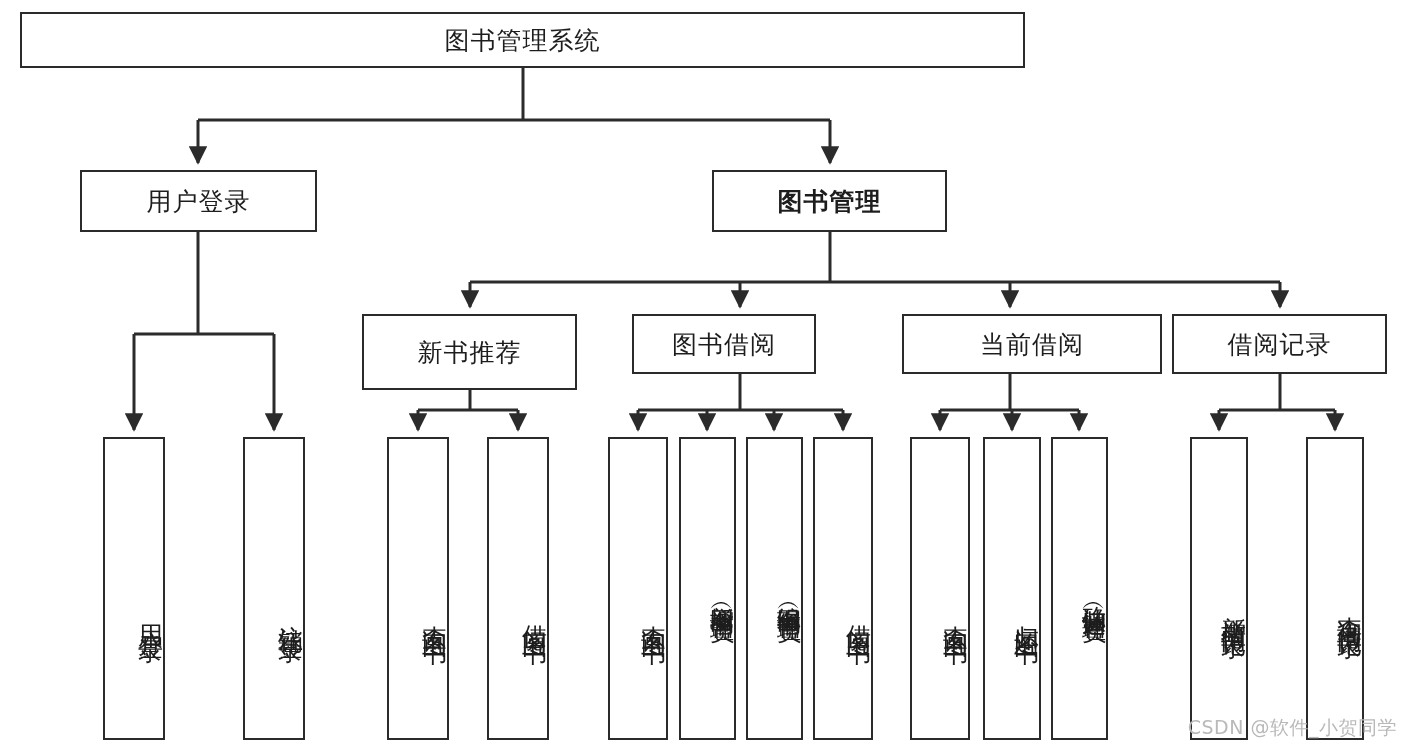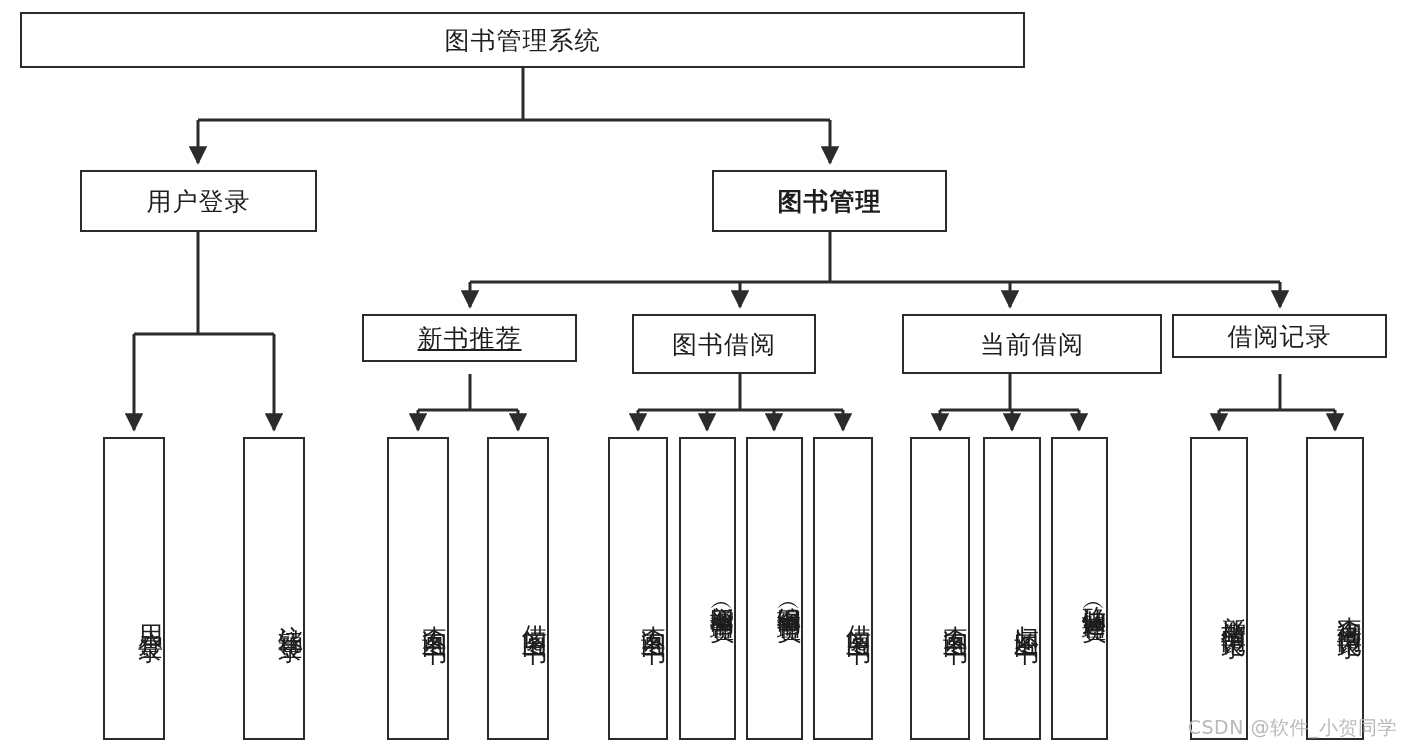--- a/index.html
+++ b/index.html
@@ -128,30 +128,30 @@
     <span class="label">图书管理系统</span>
   </div>
 
   <div class="node node-h" id="n-l1-0" style="left: 80px; top: 170px; width: 237px; height: 62px;">
     <span class="label">用户登录</span>
   </div>
   <div class="node node-h" id="n-l1-1" style="left: 712px; top: 170px; width: 235px; height: 62px; font-weight: bold;">
     <span class="label">图书管理</span>
   </div>
 
-  <div class="node node-h" id="n-l2-0" style="left: 362px; top: 314px; width: 215px; height: 48px; text-decoration: underline;">
+  <div class="node node-h" id="n-l2-0" style="left: 362px; top: 314px; width: 215px; height: 76px;">
     <span class="label">新书推荐</span>
   </div>
   <div class="node node-h" id="n-l2-1" style="left: 632px; top: 314px; width: 184px; height: 60px; text-align: right;">
     <span class="label">图书借阅</span>
   </div>
   <div class="node node-h" id="n-l2-2" style="left: 902px; top: 314px; width: 260px; height: 60px;">
     <span class="label">当前借阅</span>
   </div>
-  <div class="node node-h" id="n-l2-3" style="left: 1172px; top: 314px; width: 215px; height: 44px;">
+  <div class="node node-h" id="n-l2-3" style="left: 1172px; top: 314px; width: 215px; height: 60px;">
     <span class="label">借阅记录</span>
   </div>
 
   <div class="node node-v leaf-tall" id="n-leaf-0" style="left: 103px; top: 437px; width: 62px; height: 303px;">
     <span class="label">用户登录</span>
   </div>
   <div class="node node-v leaf-tall" id="n-leaf-1" style="left: 243px; top: 437px; width: 62px; height: 303px;">
     <span class="label">注销登录</span>
   </div>
   <div class="node node-v leaf-tall" id="n-leaf-2" style="left: 387px; top: 437px; width: 62px; height: 303px;">

